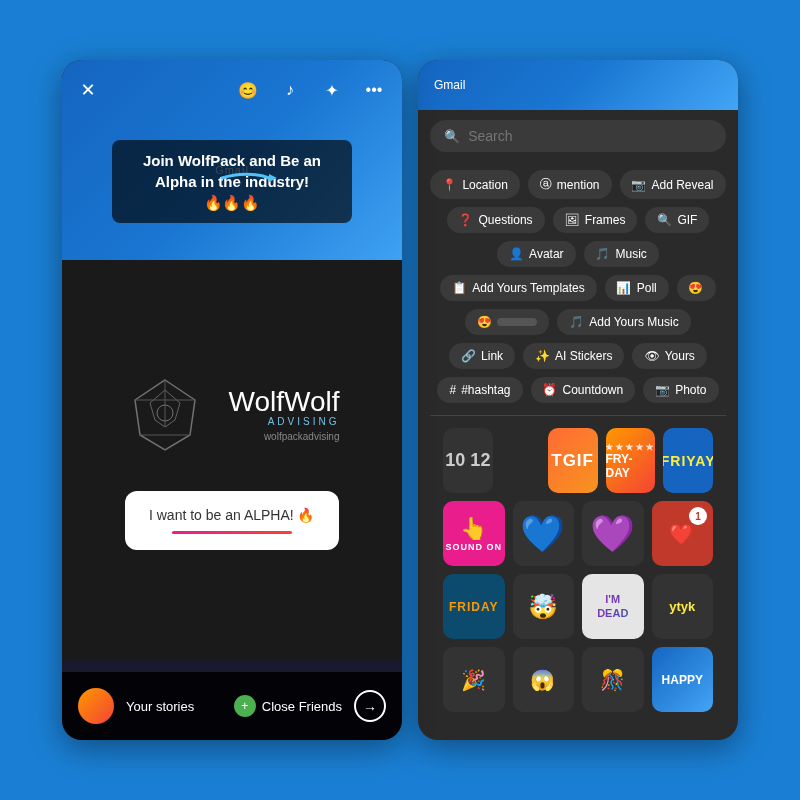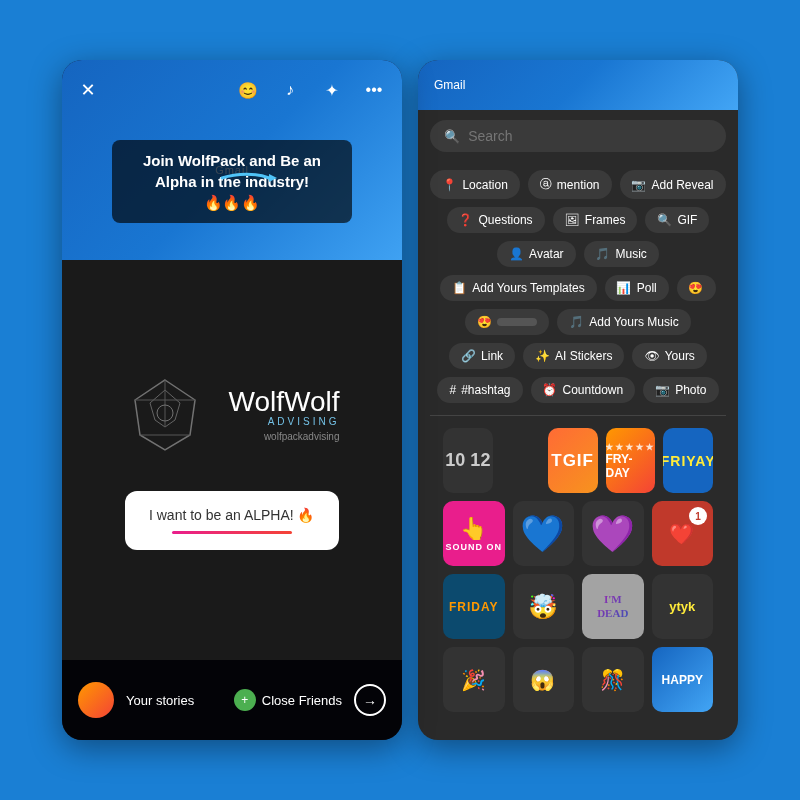--- a/index.html
+++ b/index.html
@@ -162,21 +162,21 @@
     .story-card-line {
       width: 120px;
       height: 3px;
       background: linear-gradient(to right, #e91e8c, #f44336);
       margin: 8px auto 0;
       border-radius: 2px;
     }
     .story-bottom-bar {
       position: absolute;
       bottom: 0; left: 0; right: 0;
-      height: 80px;
+      height: 68px;
       background: rgba(0,0,0,0.85);
       display: flex;
       align-items: center;
       padding: 0 16px;
       gap: 12px;
     }
     .your-stories-avatar {
       width: 36px;
       height: 36px;
       border-radius: 50%;
@@ -366,23 +366,22 @@
       color: #ff9800;
       font-size: 12px;
       font-weight: 900;
       letter-spacing: 1px;
     }
     .sticker-emoji-row {
       background: #333;
       font-size: 24px;
     }
     .sticker-imdead {
-      background: #a3a3a3;
+      background: #e5e5e5;
       flex-direction: column;
-      font-family: Liberation Serif, serif;
     }
     .sticker-ytyk {
       background: #333;
       color: #ffeb3b;
       font-size: 12px;
     }
   </style>
 </head>
 <body>
 

